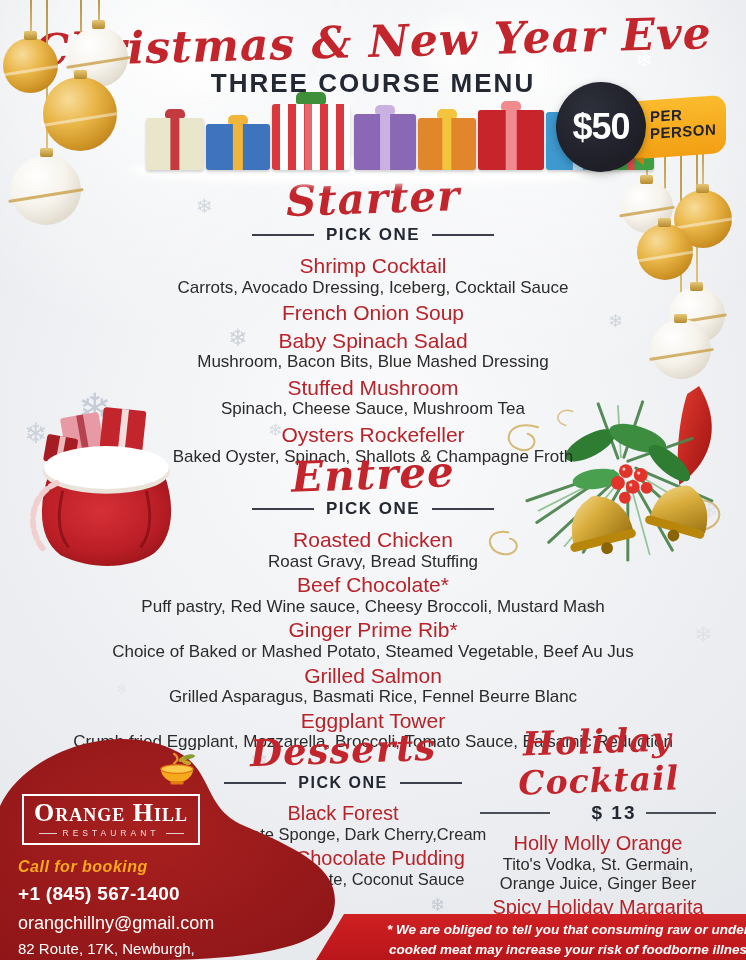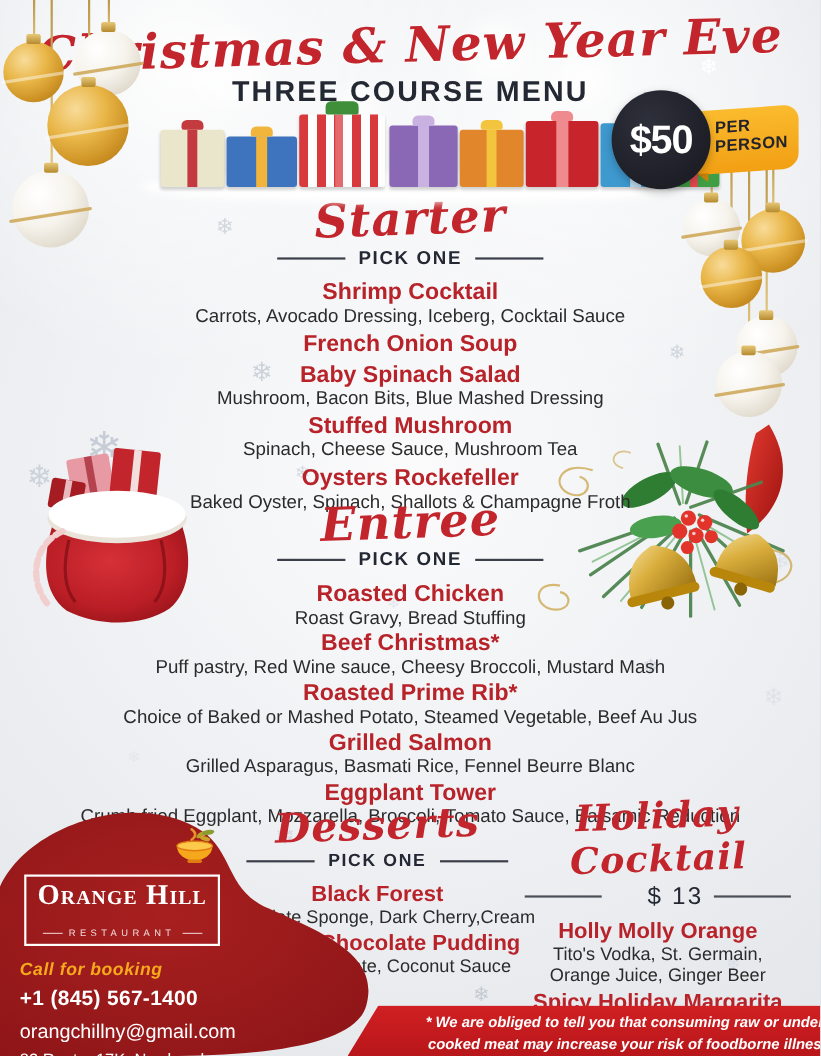--- a/index.html
+++ b/index.html
@@ -87,21 +87,21 @@
 
   
   .script-title{
     font-family:"DejaVu Serif", serif; font-style:italic; font-weight:700;
     color:#c3252c; text-align:center; transform:rotate(-2deg); letter-spacing:1px;
   }
   .pick-row{ display:flex; align-items:center; justify-content:center; gap:12px;
              font-weight:800; letter-spacing:1.5px; color:#232833; }
   .pick-row .rule{ width:62px; height:2px; background:#3a3f49; }
   .item{ text-align:center; }
-  .item .name{ color:#b8232a; font-weight:700; font-size:21px; line-height:1.12; }
+  .item .name{ color:#b8232a; font-weight:400; font-size:21px; line-height:1.12; }
   .item .desc{ color:#2b2b2b; font-size:17px; line-height:1.1; padding-top:1px; }
 
   .sec-starter{ position:absolute; left:0; top:174px; width:746px; z-index:3; }
   .sec-starter .script-title{ font-size:42px; }
   .sec-starter .pick-row{ margin-top:2px; font-size:17px; }
   .sec-starter .list{ margin-top:9px; }
   .sec-starter .item{ margin-bottom:4px; }
 
   .sec-entree{ position:absolute; left:0; top:450px; width:746px; z-index:3; }
   .sec-entree .script-title{ font-size:42px; }
@@ -114,21 +114,21 @@
   .sec-desserts .pick-row{ margin-top:2px; font-size:16px; }
   .sec-desserts .list{ margin-top:10px; }
   .sec-desserts .item{ margin-bottom:3px; }
   .sec-desserts .item .name{ font-size:20px; }
   .sec-desserts .item .desc{ font-size:16.5px; }
 
   .sec-cocktail{ position:absolute; left:450px; top:722px; width:296px; z-index:6; }
   .sec-cocktail .script-title{ font-size:33px; }
   .price-row{ display:flex; align-items:center; justify-content:center; gap:10px; margin-top:2px; }
   .price-row .rule{ width:70px; height:1.5px; background:#4a4f58; }
-  .price-row .val{ font-size:22px; font-weight:400; color:#232833; letter-spacing:2px;margin-left:32px; }
+  .price-row .val{ font-size:19px; font-weight:700; color:#232833; letter-spacing:2px;margin-left:32px; }
   .sec-cocktail .list{ margin-top:8px; }
   .sec-cocktail .item{ margin-bottom:4px; }
   .sec-cocktail .item .name{ font-size:20px; }
   .sec-cocktail .item .desc{ font-size:16.5px; }
   .desc.narrow{ max-width:218px; margin:0 auto; }
 
   
   .sack-svg{ position:absolute; left:12px; top:392px; z-index:2; }
   .holly-svg{ position:absolute; left:478px; top:384px; z-index:2; }
 
@@ -143,21 +143,21 @@
     margin:6px 0 0 66px; width:372px; text-align:center;
     font-style:italic; font-weight:700; font-size:13.5px; line-height:1.45; color:#fff;
   }
   .footer-content{ position:absolute; left:0; top:752px; width:220px; z-index:8; }
   .logo-wrap{ width:190px; margin-left:10px; text-align:right; }
   .logo-box{ display:inline-block; border:2px solid #fff; padding:3px 10px 5px; margin-top:2px; }
   .logo-name{
     font-family:"Liberation Serif", serif; font-variant:small-caps; font-weight:700;
     font-size:26px; letter-spacing:1px; color:#fff; line-height:1.05; display:block;
   }
-  .logo-tag{ display:flex; align-items:center; justify-content:center; gap:6px; margin-top:16px;
+  .logo-tag{ display:flex; align-items:center; justify-content:center; gap:6px; margin-top:2px;
              font-size:8.5px; letter-spacing:4px; color:#f0dcdc; }
   .logo-tag::before,.logo-tag::after{ content:""; width:18px; height:1px; background:#e7cccc; }
   .call{ margin:13px 0 0 18px; font-style:italic; font-weight:700; font-size:16px; color:#f7a81d;
          letter-spacing:.5px; }
   .phone{ margin:7px 0 0 18px; font-weight:800; font-size:19px; color:#fff; letter-spacing:.3px; }
   .email{ margin:8px 0 0 18px; font-size:18px; color:#fff; }
   .address{ margin:6px 0 0 18px; font-size:15px; color:#fff; }
 </style>
 </head>
 <body>
@@ -320,25 +320,25 @@
       <span class="rule"></span>
       <span>PICK ONE</span>
       <span class="rule"></span>
     </div>
     <div class="list">
       <div class="item">
         <div class="name">Roasted Chicken</div>
         <div class="desc">Roast Gravy, Bread Stuffing</div>
       </div>
       <div class="item">
-        <div class="name">Beef Christmas*</div>
+        <div class="name">Beef Chocolate*</div>
         <div class="desc">Puff pastry, Red Wine sauce, Cheesy Broccoli, Mustard Mash</div>
       </div>
       <div class="item">
-        <div class="name">Roasted Prime Rib*</div>
+        <div class="name">Ginger Prime Rib*</div>
         <div class="desc">Choice of Baked or Mashed Potato, Steamed Vegetable, Beef Au Jus</div>
       </div>
       <div class="item">
         <div class="name">Grilled Salmon</div>
         <div class="desc">Grilled Asparagus, Basmati Rice, Fennel Beurre Blanc</div>
       </div>
       <div class="item">
         <div class="name">Eggplant Tower</div>
         <div class="desc">Crumb fried Eggplant, Mozzarella, Broccoli, Tomato Sauce, Balsamic Reduction</div>
       </div>

